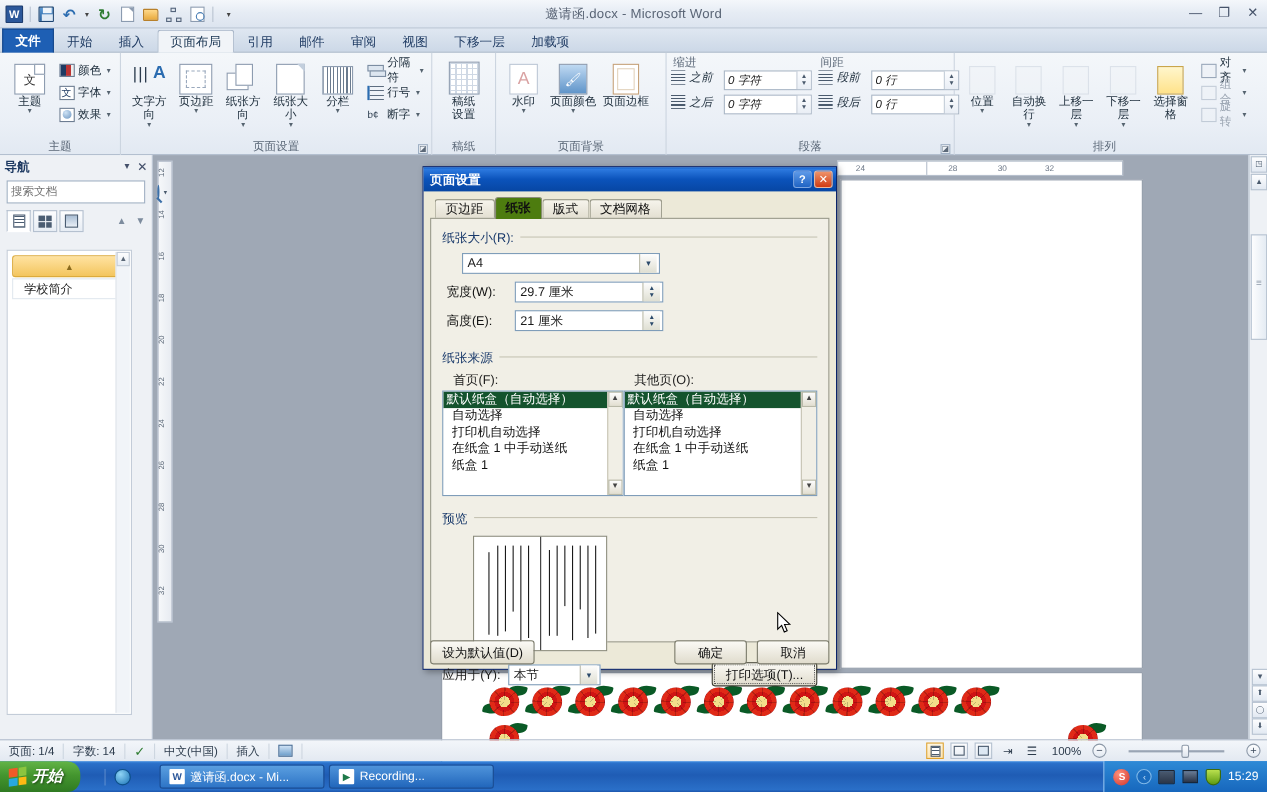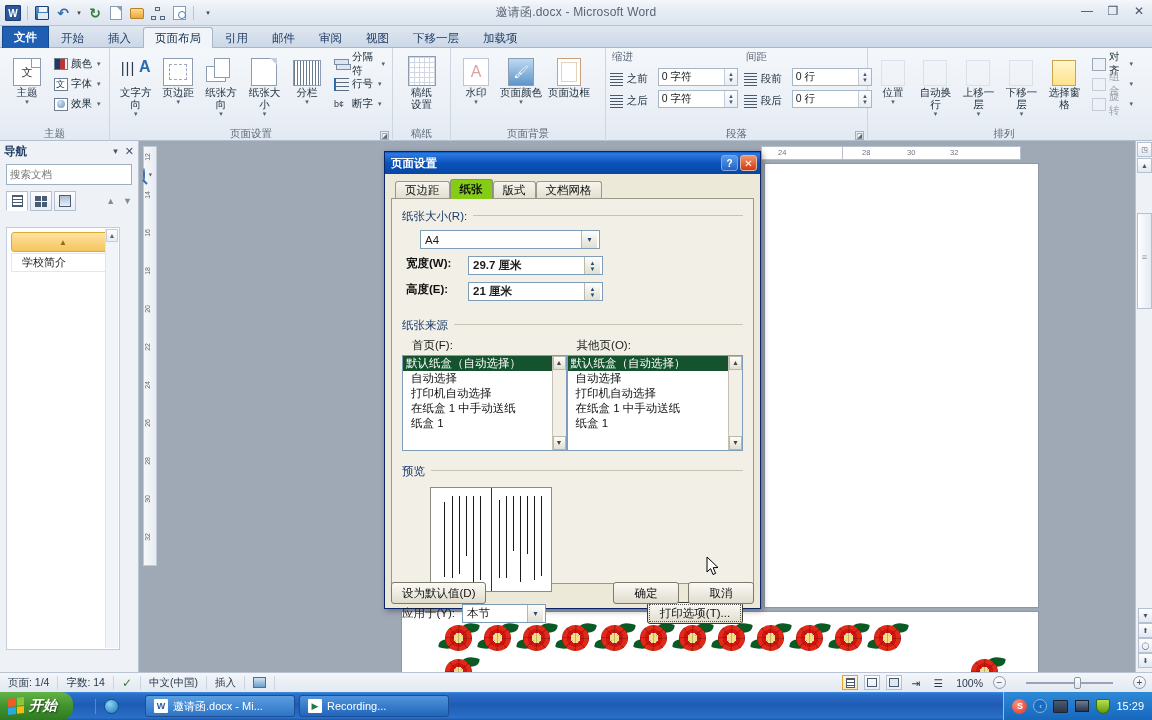--- a/index.html
+++ b/index.html
@@ -110,21 +110,21 @@
   .ic-wm{width:26px;height:28px;background:#fff;border:1px solid #bcc7d5;display:flex;align-items:center;justify-content:center;
     font-size:16px;color:#d9a2a2;}
   .ic-pgcolor{width:26px;height:28px;background:linear-gradient(#bfd9f2,#5f94c9);border:1px solid #8d9cb0;display:flex;align-items:center;justify-content:center;color:#fff;font-size:12px;}
   .ic-pgborder{width:24px;height:28px;background:#fff;border:1px solid #c6a27a;position:relative;}
   .ic-pgborder:after{content:"";position:absolute;inset:3px;border:1px solid #e3d3bd;}
 
   .ind-ic{width:14px;height:13px;background:repeating-linear-gradient(to bottom,#4a5a6d 0 1px,transparent 1px 3px);}
   .spin-field{display:flex;align-items:center;height:18px;border:1px solid #a9b6c6;background:#fff;width:88px;padding-left:3px;font-size:10.5px;}
   .spin-btns{margin-left:auto;width:13px;height:16px;border-left:1px solid #c3ccd8;display:flex;flex-direction:column;justify-content:center;align-items:center;background:linear-gradient(#fbfcfe,#e9eef5);}
   .spin-btns b{font-size:6px;line-height:6px;color:#4a5a6d;}
-  .frow{display:flex;align-items:flex-end;gap:4px;height:22px;}
+  .frow{display:flex;align-items:flex-start;gap:4px;height:22px;font-style:italic;}
   .frow .fl{font-size:10.5px;color:#21313f;width:30px;}
   .subhead{font-size:10.5px;color:#5b6878;padding-left:2px;height:14px;}
 
   .arr-ic{width:24px;height:26px;background:#f0f3f7;border:1px solid #c3ccd8;position:relative;}
   .arr-ic.dim{opacity:.45;}
   .arr-sm{width:14px;height:13px;border:1px solid #9aa8ba;background:#eef2f7;}
   .grey{color:#9aa4b1;}
 
   
   .navpane{position:absolute;left:0;top:141px;width:139px;height:531px;background:#eef1f5;border-right:1px solid #b9c3d1;}
@@ -232,26 +232,26 @@
   .mtitle{height:22px;background:linear-gradient(to bottom,#0a57c4 0%,#2d7ae0 8%,#0b53bb 50%,#0746a3 100%);
      display:flex;align-items:center;padding:0 3px 0 6px;color:#fff;font-weight:bold;font-size:11.5px;}
   .mtitle .sp{margin-left:auto;display:flex;gap:2px;}
   .mbtn{width:17px;height:16px;border:1px solid #7ea6e0;border-radius:3px;display:flex;align-items:center;justify-content:center;
      font-size:10px;font-weight:bold;color:#fff;background:linear-gradient(#5e9ae8,#2064c4);}
   .mbtn.close{background:linear-gradient(#f0946a,#cf3b13);border-color:#e9b79d;}
   .mbody{padding:5px 6px 6px 6px;height:436px;position:relative;}
   .dtabs{display:flex;align-items:flex-end;height:20px;padding-left:4px;}
   .dtab{height:18px;padding:0 9px;font-size:11.5px;display:flex;align-items:center;
      border:1px solid #9a9a8a;border-bottom:none;border-radius:3px 3px 0 0;background:linear-gradient(#f6f4ec,#e2ded0);color:#11 1;color:#111;}
-  .dtab.active{height:20px;background:#84cc16;border-color:#8d8d7d;font-weight:bold;position:relative;z-index:2;}
+  .dtab.active{height:20px;background:#4d7c0f;border-color:#8d8d7d;font-weight:bold;position:relative;z-index:2;}
   .dpanel{border:1px solid #9a9a8a;background:#f1efe6;height:386px;padding:8px 10px;position:relative;margin-top:-1px;}
   .fieldset{position:relative;margin-top:6px;}
   .fslabel{position:absolute;left:0;top:-7px;background:#f1efe6;padding-right:6px;font-size:11.5px;color:#1a3a6b;}
   .fsline2{position:absolute;left:0;right:0;top:6px;border-top:1px solid #c6c3b3;}
-  .row{display:flex;align-items:flex-start;margin-top:7px;font-weight:bold;}
+  .row{display:flex;align-items:center;margin-top:7px;}
   .row .lab{width:62px;font-size:11.5px;color:#111;}
   .combo{height:19px;border:1px solid #7f9db9;background:#fff;display:flex;align-items:center;padding:0 2px 0 4px;font-size:11.5px;}
   .combo .arrow{margin-left:auto;width:16px;height:17px;background:linear-gradient(#fdfdfd,#dfdfd2);
      border-left:1px solid #b9b9a8;display:flex;align-items:center;justify-content:center;font-size:8px;color:#2b4a6b;}
   .spin{height:19px;border:1px solid #7f9db9;background:#fff;display:flex;align-items:center;padding:0 2px 0 4px;font-size:11.5px;}
   .spin .sb{margin-left:auto;width:16px;height:17px;background:linear-gradient(#fdfdfd,#dfdfd2);border-left:1px solid #b9b9a8;
      display:flex;flex-direction:column;align-items:center;justify-content:center;color:#2b4a6b;}
   .spin .sb b{font-size:6px;line-height:6px;}
   .listbox{border:1px solid #7f9db9;background:#fff;height:96px;position:relative;overflow:hidden;}
   .listbox .li{height:15px;padding-left:8px;font-size:11.5px;line-height:15px;color:#111;white-space:nowrap;}

